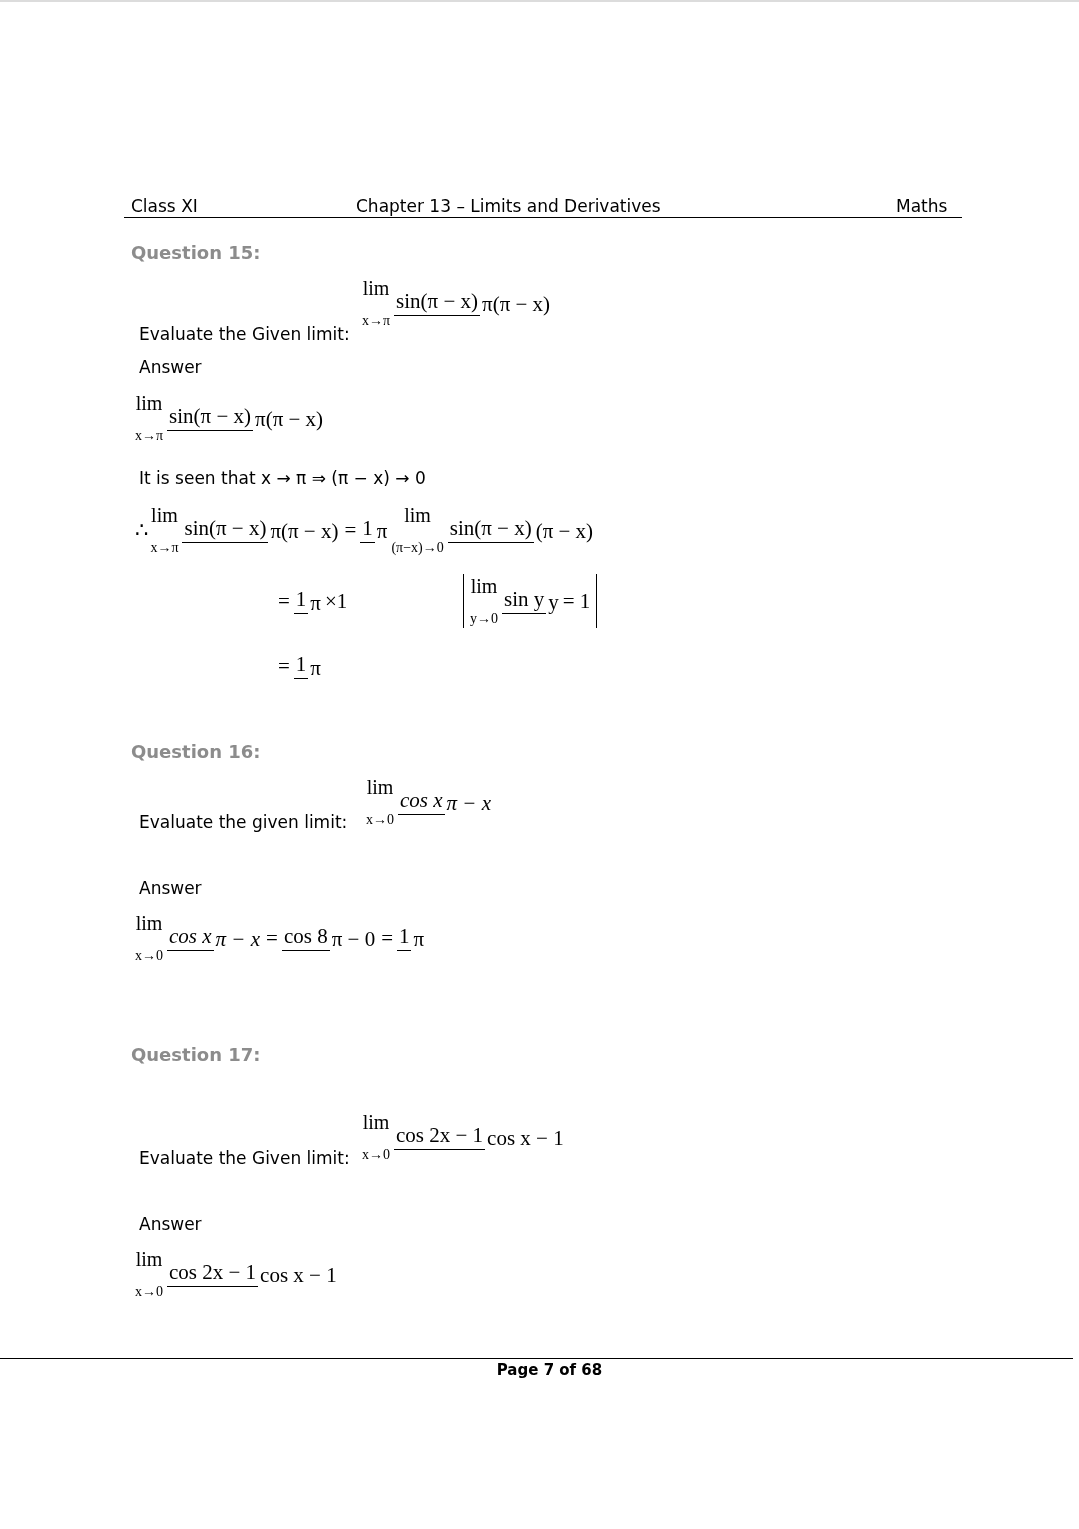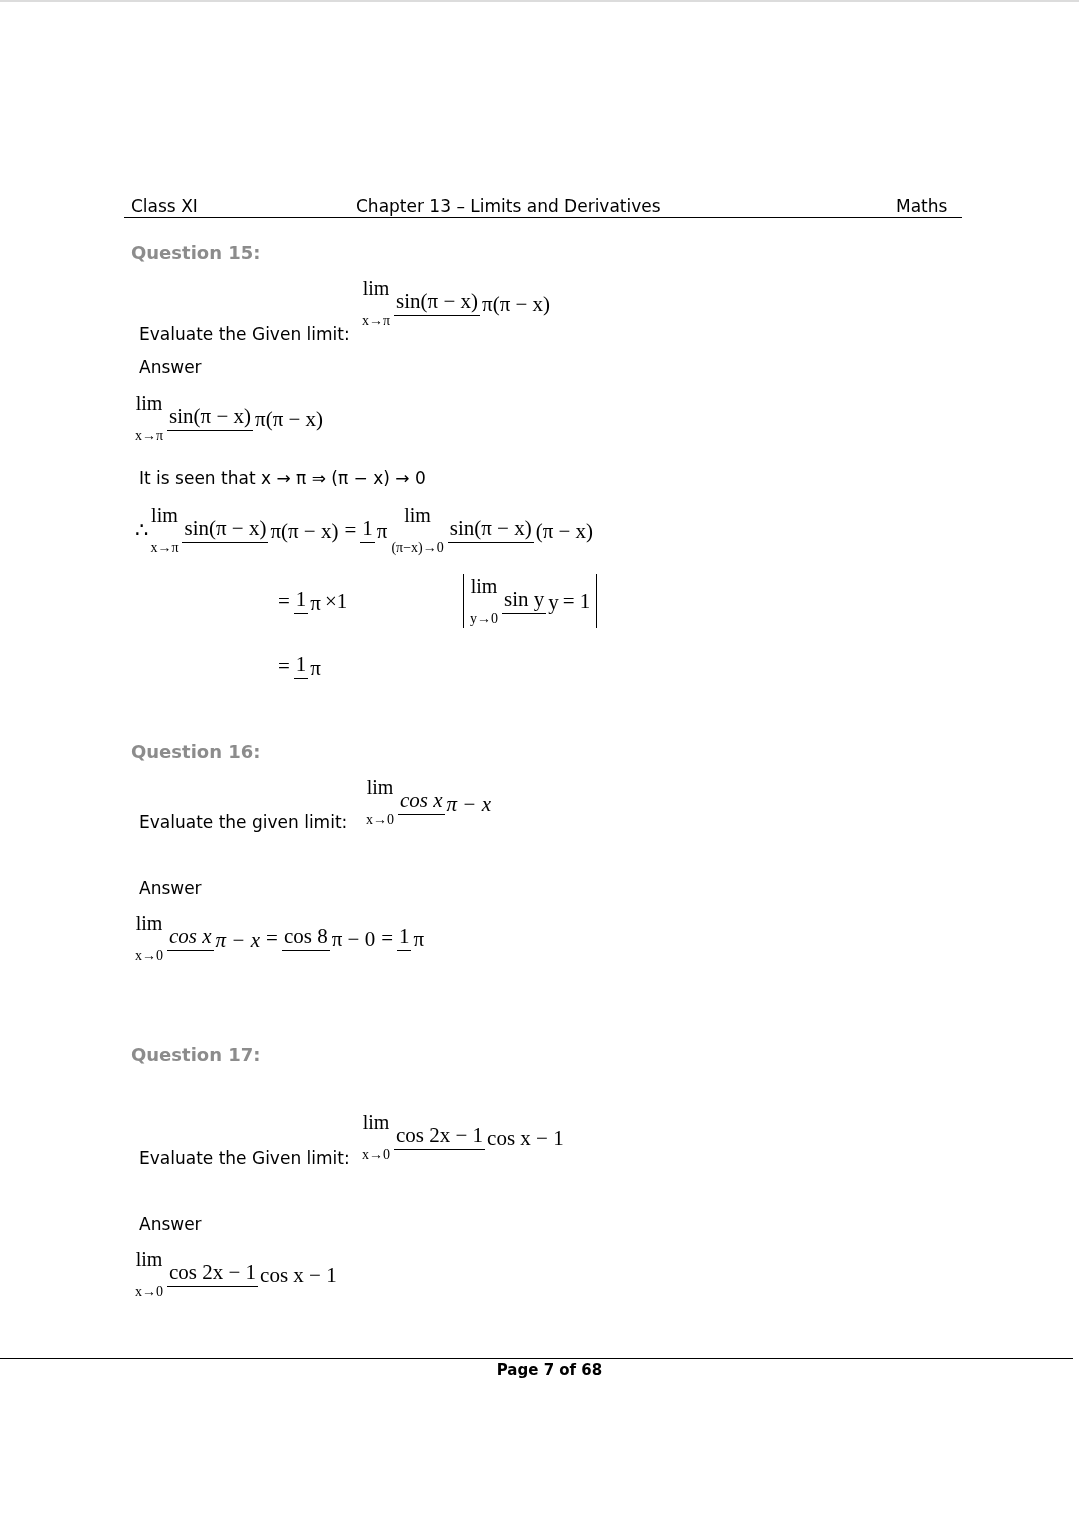--- a/index.html
+++ b/index.html
@@ -10,21 +10,21 @@
   .hdr-rule { position: absolute; left: 124px; top: 217px; width: 838px; height: 1px; background: #000; }
   .qtitle { font-size: 18px; font-weight: bold; color: #8c8c8c; }
   .txt { font-size: 17px; margin-left: 8px; }
   .math { font-family: "Liberation Serif", serif; font-size: 21px; display: inline-flex; align-items: center; position: absolute; white-space: nowrap; }
   .lim { display: inline-flex; flex-direction: column; align-items: center; line-height: 1; margin-right: 2px; }
   .lim .l { font-size: 20px; }
   .lim .s { font-size: 14px; margin-top: 16px; }
   .frac { display: inline-flex; flex-direction: row; align-items: center; line-height: 1.05; margin: 10px 2px; }
   .frac .n { padding: 0 2px 3px; border-bottom: 1px solid #000; }
   .frac .d { padding: 3px 2px 0; }
-  .it { font-style: italic; align-items: flex-end; }
+  .it { font-style: italic; }
   .op { margin: 0 2px; }
   .footer-rule { position: absolute; left: 0; top: 1358px; width: 1073px; height: 1px; background: #000; }
   .footer { position: absolute; top: 1361px; left: 10px; width: 1079px; text-align: center; font-size: 15px; font-weight: bold; }
 </style>
 </head>
 <body>
 
 <div class="topline"></div>
 
 <div class="abs hdr" style="left:131px;">Class XI</div>

